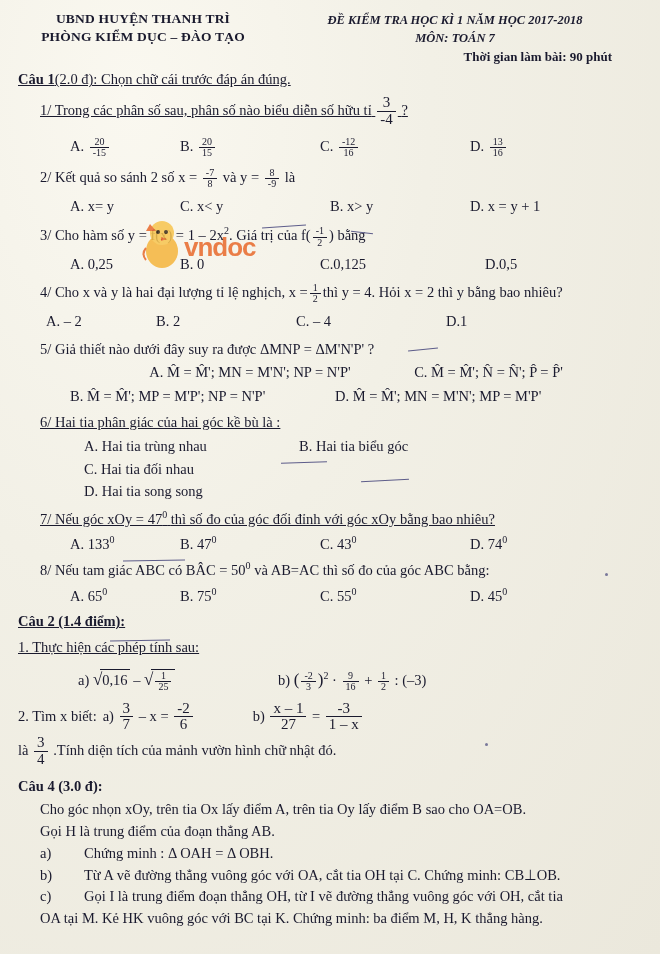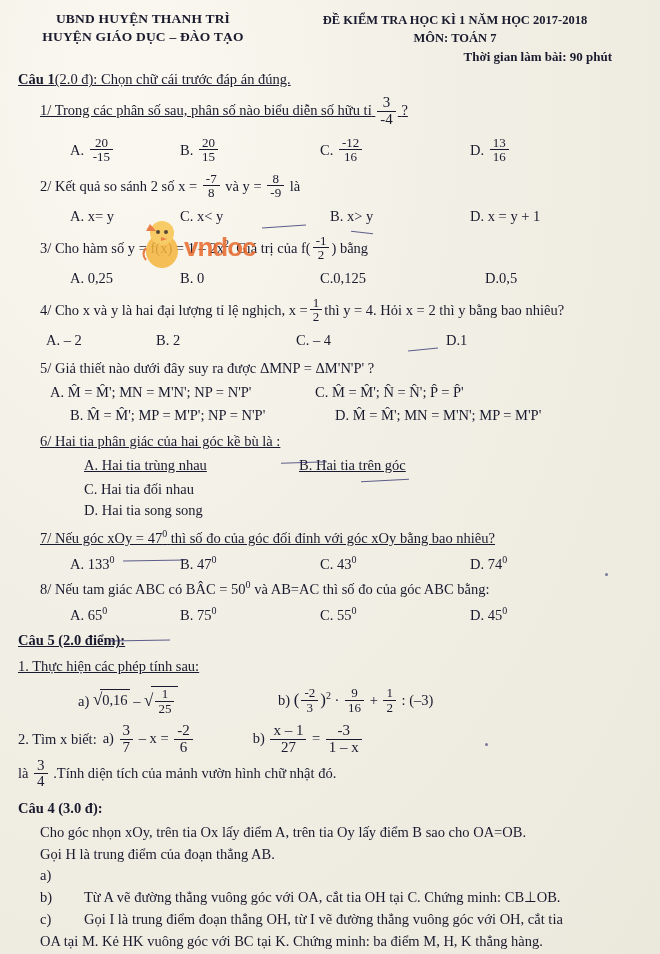--- a/index.html
+++ b/index.html
@@ -15,32 +15,32 @@
   .paper{
     position:absolute;inset:0;
     background:
       radial-gradient(ellipse at 20% 10%, #faf8f0 0%, #f2f0e6 40%, #ebe8dc 100%),
       linear-gradient(180deg,#f6f4ea 0%, #efece0 100%);
   }
   .sheet{position:absolute;inset:0;padding:10px 18px 0 18px;box-sizing:border-box;}
 
   .hdr{display:flex;align-items:flex-start;}
   .hdr-left{width:250px;text-align:center;font-weight:bold;font-size:13.5px;line-height:1.35;letter-spacing:.2px;}
-  .hdr-right{flex:1;text-align:center;font-size:12.5px;line-height:1.45;padding-top:1px;}
+  .hdr-right{flex:1;text-align:center;font-size:12.5px;line-height:1.45;padding-top:1px;font-style:italic;}
   .hdr-right .t1{font-weight:bold;}
   .hdr-right .t2{font-weight:bold;}
   .time{font-weight:bold;font-size:13px;text-align:right;padding-right:30px;margin-top:2px;}
 
   .q{font-size:14.5px;line-height:1.5;}
   .bold{font-weight:bold;}
   .ind3{margin-left:22px;}
   .opt{white-space:nowrap;}
 
   
-  .frac{display:inline-block;vertical-align:-0.55em;text-align:center;line-height:1.05;font-size:13px;margin:0 2px;}
+  .frac{display:inline-block;vertical-align:-0.55em;text-align:center;line-height:1.05;font-size:10px;margin:0 2px;}
   .frac .n{display:block;padding:0 3px;}
   .frac .d{display:block;border-top:1px solid #1a1a2e;padding:0 3px;}
   .fracbig{font-size:15px;vertical-align:-0.6em;}
   .sup{font-size:10px;vertical-align:super;}
 
   .sqrt{display:inline-block;}
   .sqrt > .sym{font-size:17px;}
   .sqrt > .bar{border-top:1px solid #1a1a2e;display:inline-block;padding:0 2px;margin-left:-2px;}
   .mt2{margin-top:2px;}
   .mt4{margin-top:4px;text-decoration:underline;}
@@ -60,21 +60,21 @@
 </head>
 <body>
 
 <div class="paper"></div>
 
 <div class="sheet">
 
   <div class="hdr">
     <div class="hdr-left">
       <div>UBND HUYỆN THANH TRÌ</div>
-      <div>HUYỆN GIÁO DỤC – ĐÀO TẠO</div>
+      <div>PHÒNG KIỂM DỤC – ĐÀO TẠO</div>
     </div>
     <div class="hdr-right">
       <div class="t1">ĐỀ KIỂM TRA HỌC KÌ 1 NĂM HỌC 2017-2018</div>
       <div class="t2">MÔN: TOÁN 7</div>
     </div>
   </div>
   <div class="time">Thời gian làm bài: 90 phút</div>
 
   <div class="q mt4">
     <span class="bold">Câu 1</span><span>(2.0 đ): Chọn chữ cái trước đáp án đúng.</span>
@@ -135,33 +135,33 @@
     <span>4/ Cho x và y là hai đại lượng tỉ lệ nghịch,  x =</span><span class="frac"><span class="n">1</span><span class="d">2</span></span><span>thì y = 4. Hỏi x = 2 thì y bằng bao nhiêu?</span>
   </div>
   <div class="q mt6" style="margin-left:28px;display:flex;">
     <span class="opt" style="width:110px">A. – 2</span>
     <span class="opt" style="width:140px">B. 2</span>
     <span class="opt" style="width:150px">C. – 4</span>
     <span class="opt">D.1</span>
   </div>
 
   <div class="q ind3 mt6">5/  Giả thiết nào dưới đây suy ra được ΔMNP = ΔM'N'P' ?</div>
-  <div class="q mt2" style="margin-left:32px;display:flex;">
+  <div class="q mt2" style="margin-left:52px;display:flex;justify-content:center;">
     <span class="opt" style="width:265px">A.  M̂ =  M̂';  MN = M'N'; NP = N'P'</span>
     <span class="opt">C.  M̂ =  M̂';  N̂ = N̂'; P̂ = P̂'</span>
   </div>
   <div class="q mt2" style="margin-left:52px;display:flex;">
     <span class="opt" style="width:265px">B.  M̂ =  M̂';  MP = M'P'; NP = N'P'</span>
     <span class="opt">D.  M̂ =  M̂'; MN = M'N'; MP = M'P'</span>
   </div>
 
   <div class="q ind3 mt4">6/ Hai tia phân giác của hai góc kề bù là :</div>
-  <div class="q mt2" style="margin-left:66px;display:flex;text-decoration:underline;">
+  <div class="q mt2" style="margin-left:66px;display:flex;">
     <span class="opt" style="width:215px">A. Hai tia trùng nhau</span>
-    <span class="opt">B. Hai tia trên góc</span>
+    <span class="opt">B. Hai tia biểu góc</span>
   </div>
   <div class="q mt2" style="margin-left:66px;display:flex;flex-direction:column;">
     <span class="opt" style="width:215px">C. Hai tia đối nhau</span>
     <span class="opt">D. Hai tia song song</span>
   </div>
 
   <div class="q ind3 mt4">
     <span>7/ Nếu góc xOy = 47</span><span class="sup">0</span>
     <span>thì số đo của góc đối đỉnh với góc xOy bằng bao nhiêu?</span>
   </div>
@@ -176,21 +176,21 @@
     <span>8/ Nếu tam giác ABC có BÂC = 50</span><span class="sup">0</span>
     <span>và AB=AC thì số đo của góc ABC bằng:</span>
   </div>
   <div class="q mt2" style="margin-left:52px;display:flex;">
     <span class="opt" style="width:110px"><span>A. 65</span><span class="sup">0</span></span>
     <span class="opt" style="width:140px"><span>B. 75</span><span class="sup">0</span></span>
     <span class="opt" style="width:150px"><span>C. 55</span><span class="sup">0</span></span>
     <span class="opt"><span>D. 45</span><span class="sup">0</span></span>
   </div>
 
-  <div class="q bold mt4">Câu 5 (2.0 điểm):</div>
+  <div class="q bold mt4">Câu 2 (1.4 điểm):</div>
   <div class="q mt4">1. Thực hiện các phép tính sau:</div>
 
   <div class="q mt8" style="display:flex;margin-left:60px;align-items:flex-start;">
     <span style="width:200px">
       <span>a)</span>
       <span class="sqrt"><span class="sym">√</span><span class="bar">0,16</span></span>
       <span>–</span>
       <span class="sqrt"><span class="sym">√</span><span class="bar"><span class="frac"><span class="n">1</span><span class="d">25</span></span></span></span>
     </span>
     <span>
@@ -224,20 +224,21 @@
     <span>là</span>
     <span class="frac fracbig"><span class="n">3</span><span class="d">4</span></span>
     <span>.Tính diện tích của mảnh vườn hình chữ nhật đó.</span>
   </div>
 
   <div class="q bold mt8">Câu 4 (3.0 đ):</div>
   <div class="q ind3 mt2">Cho góc nhọn xOy, trên tia Ox lấy điểm A, trên tia Oy lấy điểm B sao cho OA=OB.</div>
   <div class="q ind3">Gọi H là trung điểm của đoạn thẳng AB.</div>
   <div class="q" style="display:flex;margin-left:22px;">
     <span style="width:44px">a)</span>
+    <span>Chứng minh : Δ OAH =  Δ OBH.</span>
   </div>
   <div class="q" style="display:flex;margin-left:22px;">
     <span style="width:44px">b)</span>
     <span>Từ A vẽ đường thẳng vuông góc với OA, cắt tia OH tại C. Chứng minh: CB⊥OB.</span>
   </div>
   <div class="q" style="display:flex;margin-left:22px;">
     <span style="width:44px">c)</span>
     <span>Gọi I là trung điểm đoạn thẳng OH, từ I vẽ đường thẳng vuông góc với OH, cắt tia</span>
   </div>
   <div class="q ind3">OA tại M. Kẻ HK vuông góc với BC tại K. Chứng minh: ba điểm M, H, K thẳng hàng.</div>

